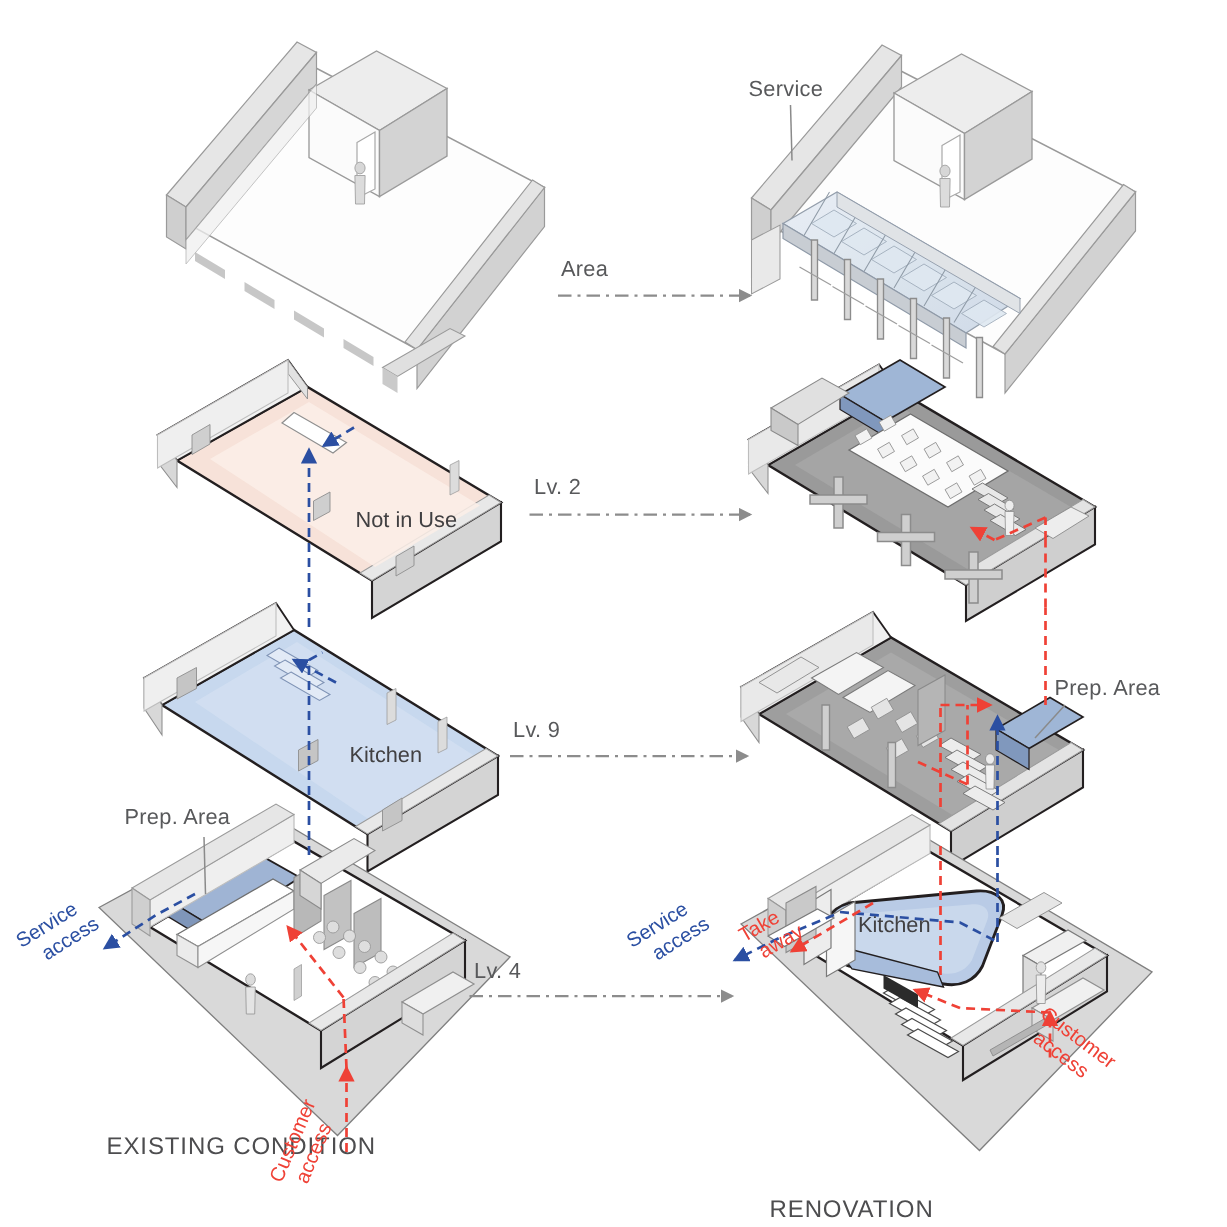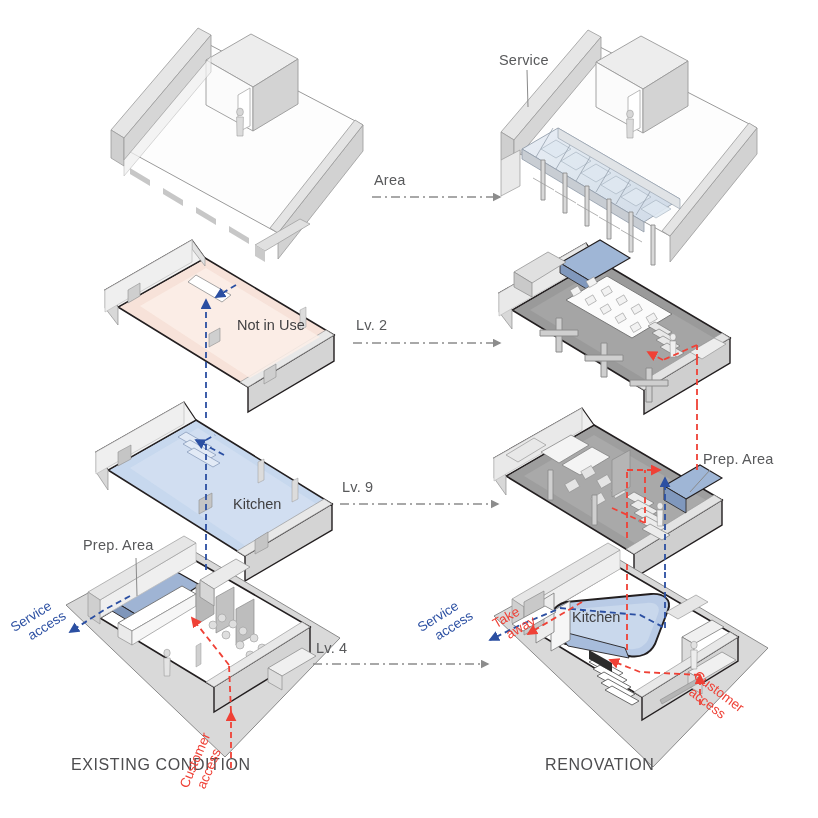--- a/index.html
+++ b/index.html
@@ -514,25 +514,25 @@
       <line x1="710" y1="470" x2="690" y2="492"></line>
     </g>
   </svg>
 
   <div class="txt lbl-grey" style="left:374px; top:173px;">Area</div>
   <div class="txt lbl-grey" style="left:356px; top:318px;">Lv. 2</div>
   <div class="txt lbl-grey" style="left:342px; top:480px;">Lv. 9</div>
   <div class="txt lbl-grey" style="left:316px; top:641px;">Lv. 4</div>
 
   <div class="txt lbl-caption" style="left:71px; top:757px;">EXISTING CONDITION</div>
-  <div class="txt lbl-caption" style="left:513px; top:757px;margin-left:32px;">RENOVATION</div>
+  <div class="txt lbl-caption" style="left:513px; top:799px;">RENOVATION</div>
 
   <div class="txt lbl-grey" style="left:499px; top:53px;">Service</div>
 
-  <div class="txt lbl-room" style="left:237px; top:318px;">Not in Use</div>
+  <div class="txt lbl-room" style="left:237px; top:340px;">Not in Use</div>
   <div class="txt lbl-room" style="left:233px; top:497px;">Kitchen</div>
   <div class="txt lbl-room" style="left:572px; top:610px;">Kitchen</div>
 
   <div class="txt lbl-grey" style="left:83px; top:538px;">Prep. Area</div>
   <div class="txt lbl-grey" style="left:703px; top:452px;">Prep. Area</div>
 
   <div class="txt lbl-blue two-line" style="left:8px; top:622px; transform:rotate(-32deg); transform-origin:left top; text-align:left;">
     <div>Service</div>
     <div style="margin-left:10px;">access</div>
   </div>

